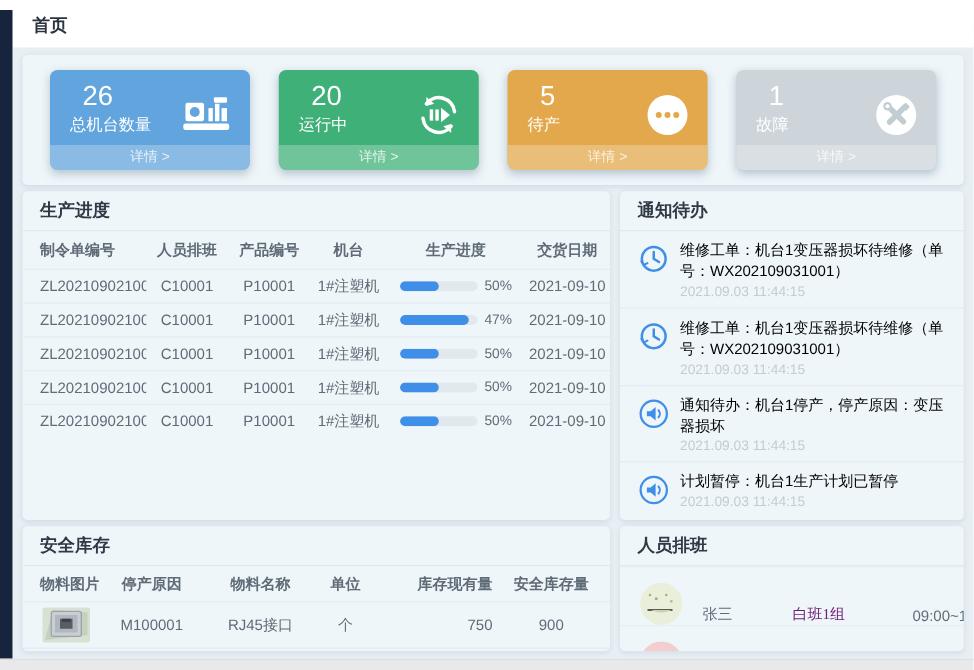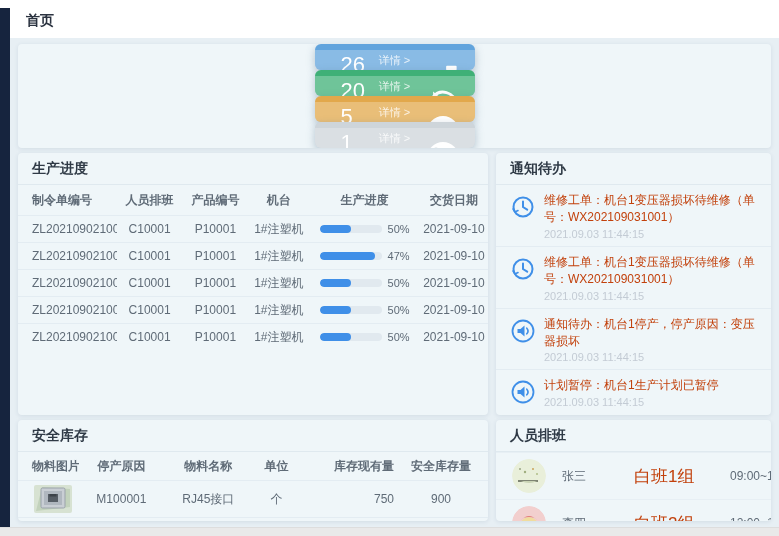--- a/index.html
+++ b/index.html
@@ -17,21 +17,21 @@
   
   .hscroll { position:absolute; left:0; right:0; bottom:0; height:9px; background:#e9e9e9; border-top:1px solid #dddddd; z-index:3; }
 
   
   .content { position:absolute; top:38px; left:10px; right:0; bottom:9px; background:#e7eff4; padding:6px 8px; display:flex; flex-direction:column; }
 
   .panel { background:#eff6f9; border-radius:4px; box-shadow:0 1px 4px rgba(60,90,120,0.12); overflow:hidden; }
   .panel-title { padding:7px 14px 6px; font-size:14px; font-weight:bold; color:#2f3a46; border-bottom:1px solid #dfe9ef; }
 
   
-  .stats-panel { height:104px; margin-bottom:5px; display:flex; align-items:center; justify-content:space-between; padding:0 22px;flex-direction:column; }
+  .stats-panel { height:104px; margin-bottom:5px; display:flex; align-items:center; justify-content:space-between; padding:0 22px; }
   .stat-card { position:relative; width:160px; height:80px; border-radius:6px; color:#fff; box-shadow:0 3px 8px rgba(70,100,130,0.35); overflow:hidden; cursor:pointer; }
   .card-num { font-size:22px; margin:8px 0 1px 26px; }
   .card-label { font-size:13px; margin-left:16px; }
   .card-icon { position:absolute; right:14px; top:18px; }
   .card-footer { position:absolute; left:0; right:0; bottom:0; height:20px; line-height:20px; text-align:center; font-size:11px; color:rgba(255,255,255,0.8); background:rgba(255,255,255,0.25); }
 
   .mid-row { display:flex; gap:8px; margin-bottom:5px; }
   .bot-row { display:flex; gap:8px; flex:1; min-height:0; }
   .left-col { width:470px; flex:0 0 470px; }
   .right-col { flex:1; }
@@ -51,29 +51,29 @@
   .plabel { font-size:11px; color:#5f6b77; margin-left:6px; }
 
   .inv-row { height:37px; border-top:1px solid #e3ecf2; }
   .i0 { width:13%; display:flex; align-items:center; padding-left:14px; }
   .i1 { width:18%; } .i2 { width:19%; } .i3 { width:10%; } .i4 { width:20%;text-align:right; } .i5 { width:20%; }
 
   
   .notif-item { display:flex; padding:7px 12px 6px; border-bottom:1px solid #e3ecf2; }
   .notif-item:last-child { border-bottom:none; }
   .notif-icon { flex:0 0 26px; margin:2px 8px 0 2px; }
-  .notif-text { font-size:12px; color:#c2410c; line-height:1.45; }
+  .notif-text { font-size:12px; color:#000000; line-height:1.45; }
   .notif-time { font-size:11px; color:#c3cbd4; margin-top:1px; }
 
   
-  .staff-row { display:flex; align-items:center; height:47px; padding:0 16px; border-top:1px solid #e7eff4; }
+  .staff-row { display:flex; align-items:flex-end; height:47px; padding:0 16px; border-top:1px solid #e7eff4; }
   .staff-row:first-of-type { border-top:none; }
   .avatar { flex:0 0 34px; height:34px; margin-right:16px; border-radius:50%; overflow:hidden; }
   .staff-name { flex:0 0 72px; font-size:12px; color:#5f6b77; }
-  .staff-shift { flex:0 0 96px; font-size:17px; color:#c2410c; }
+  .staff-shift { flex:0 0 96px; font-size:12px; color:#701a75;font-family:Liberation Serif, serif; }
   .staff-time { font-size:12px; color:#5f6b77; }
 
   .mat-img { display:inline-block; width:42px; height:32px; }
 </style>
 </head>
 <body>
 
 <div class="app">
   <div class="header-bar">
     <div class="page-title">首页</div>

